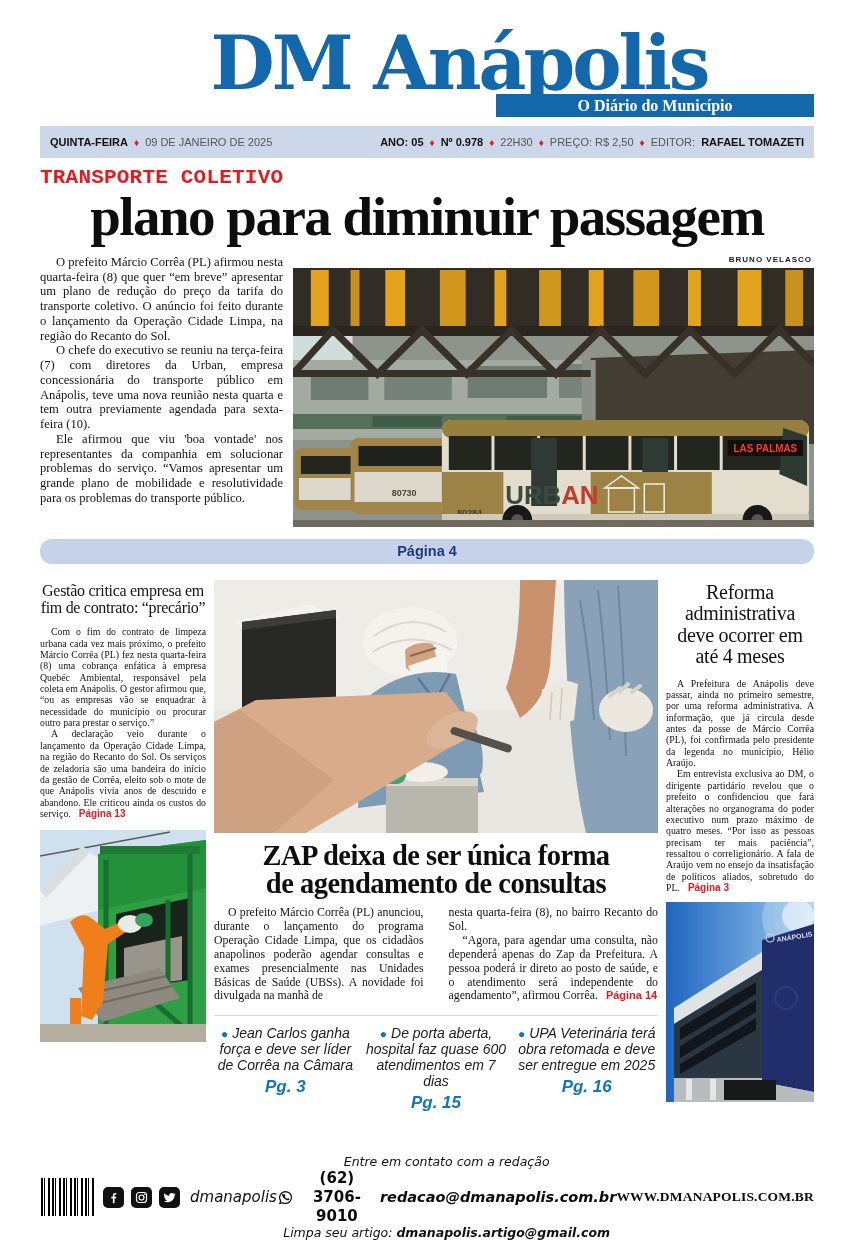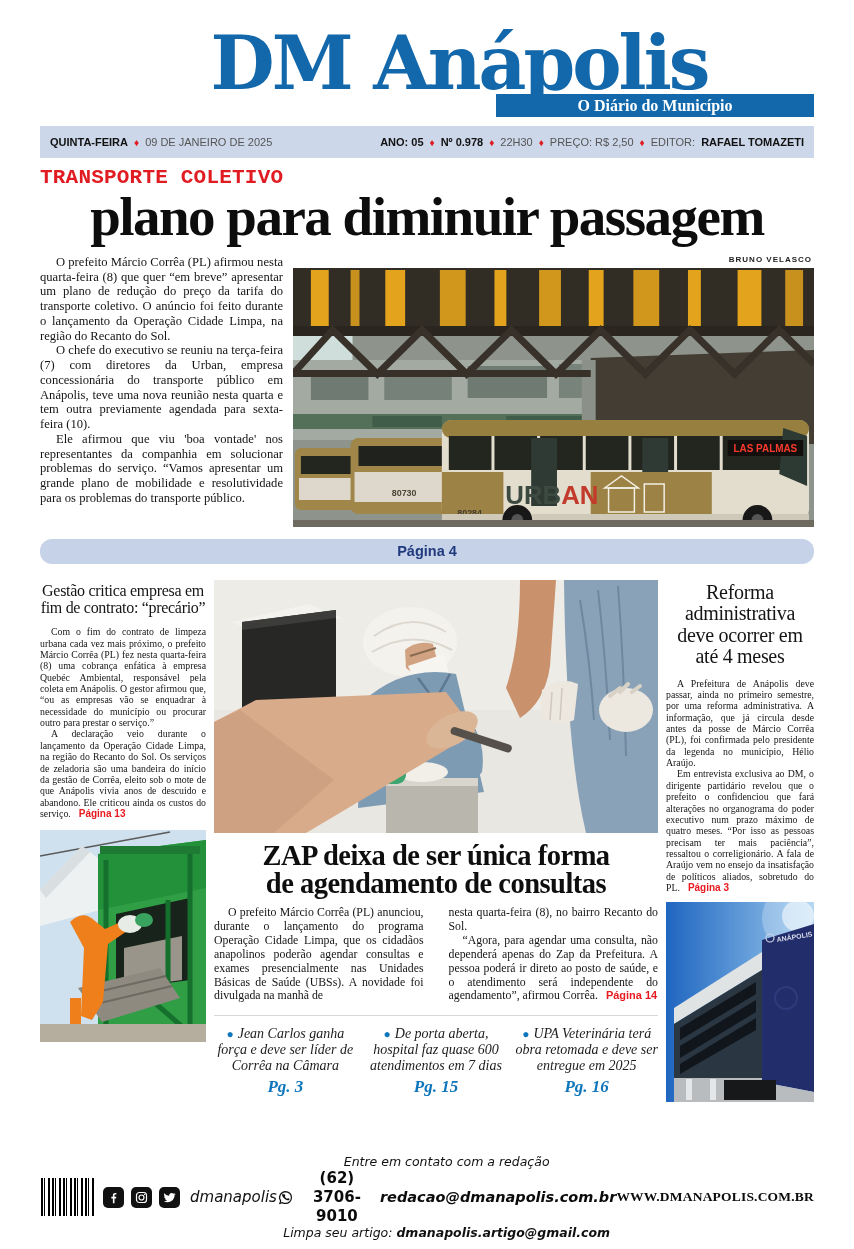--- a/index.html
+++ b/index.html
@@ -98,21 +98,21 @@
   .twocol > div{ flex:1; }
   .twocol p{
     font-size:11.8px; line-height:1.18; text-align:justify;
     text-indent:14px; hyphens:auto;
   }
   .col-center .pageref{ font-size:11px; }
   .teasers{
     margin-top:12px; border-top:1px solid #d8d8d8; padding-top:10px;
     display:flex; gap:8px; text-align:center;
   }
-  .teaser{ flex:1; font-family:Liberation Serif, serif; font-style:italic; }
+  .teaser{ flex:1; font-family:Liberation Sans, sans-serif; font-style:italic; }
   .teaser .t-text{ font-size:14px; line-height:1.14; color:#1c1c1c; }
   .teaser .t-bullet{ color:#0f76bc; font-style:normal; font-size:12px; margin-right:4px; }
   .teaser .t-page{
     margin-top:3px; color:#0f76bc; font-weight:bold; font-size:17px;
   }
   
   .footer{
     position:absolute; left:40px; right:40px; bottom:8px;
     display:flex; align-items:center; justify-content:space-between;
   }

